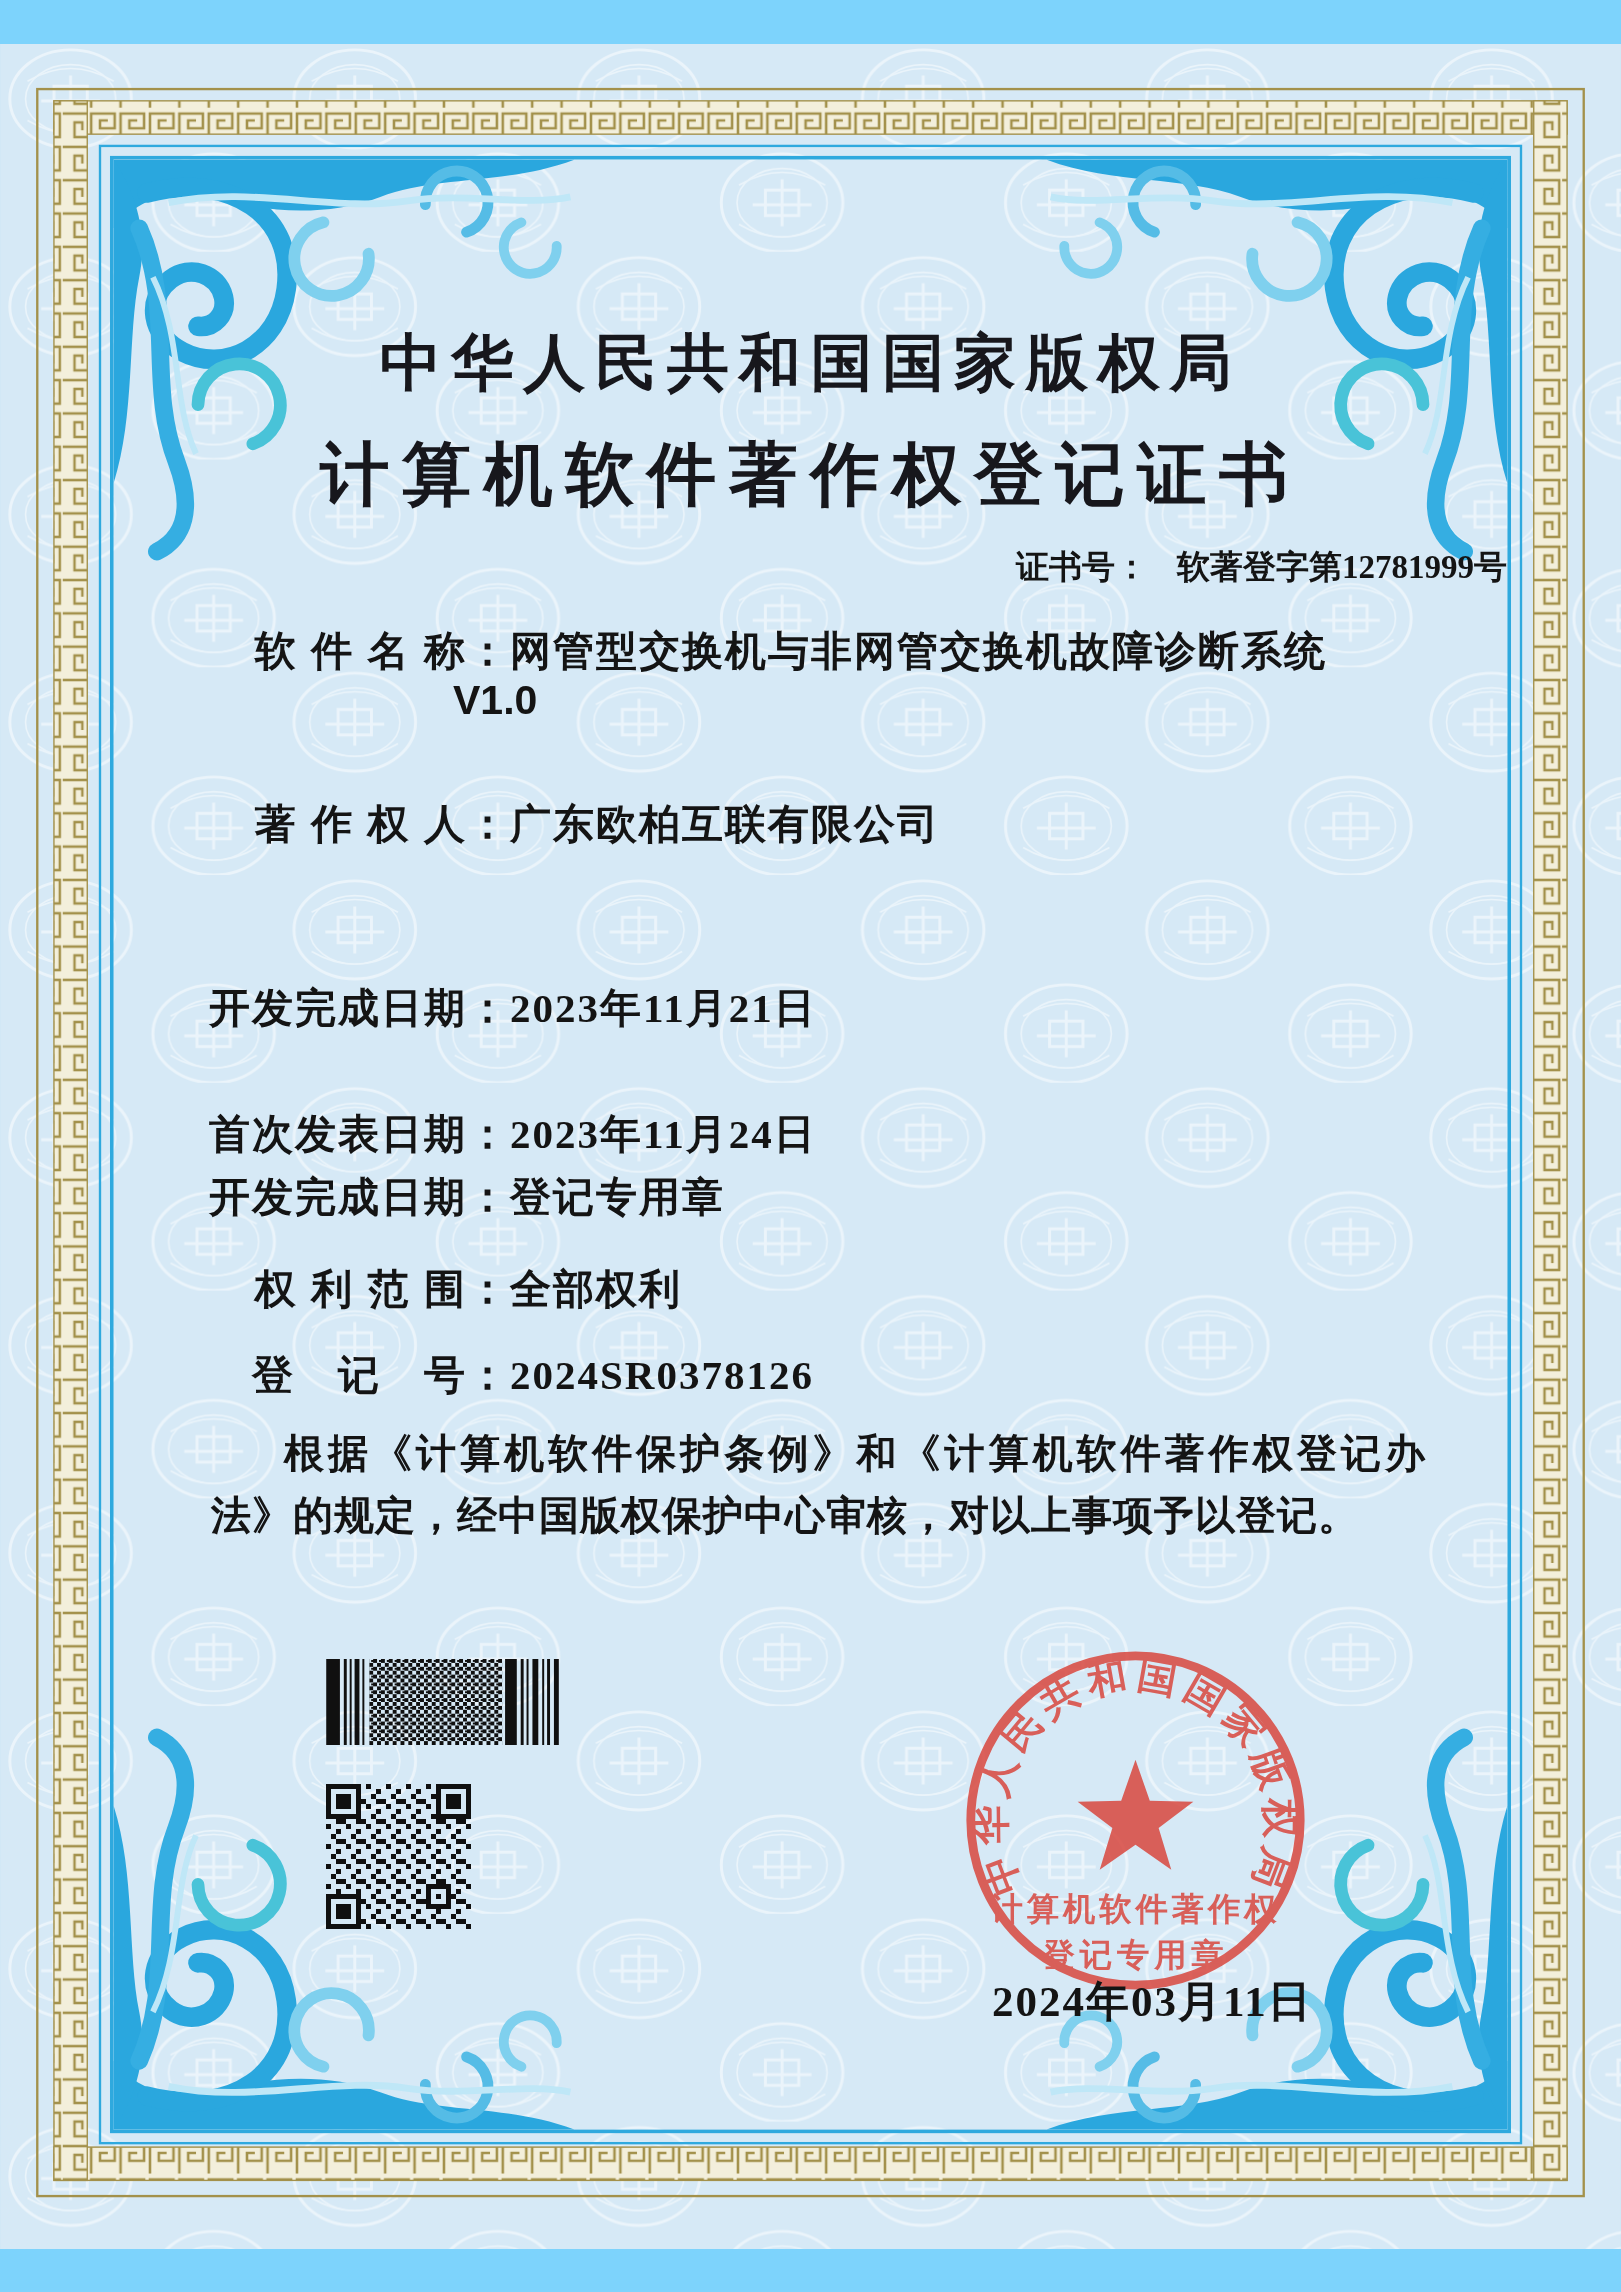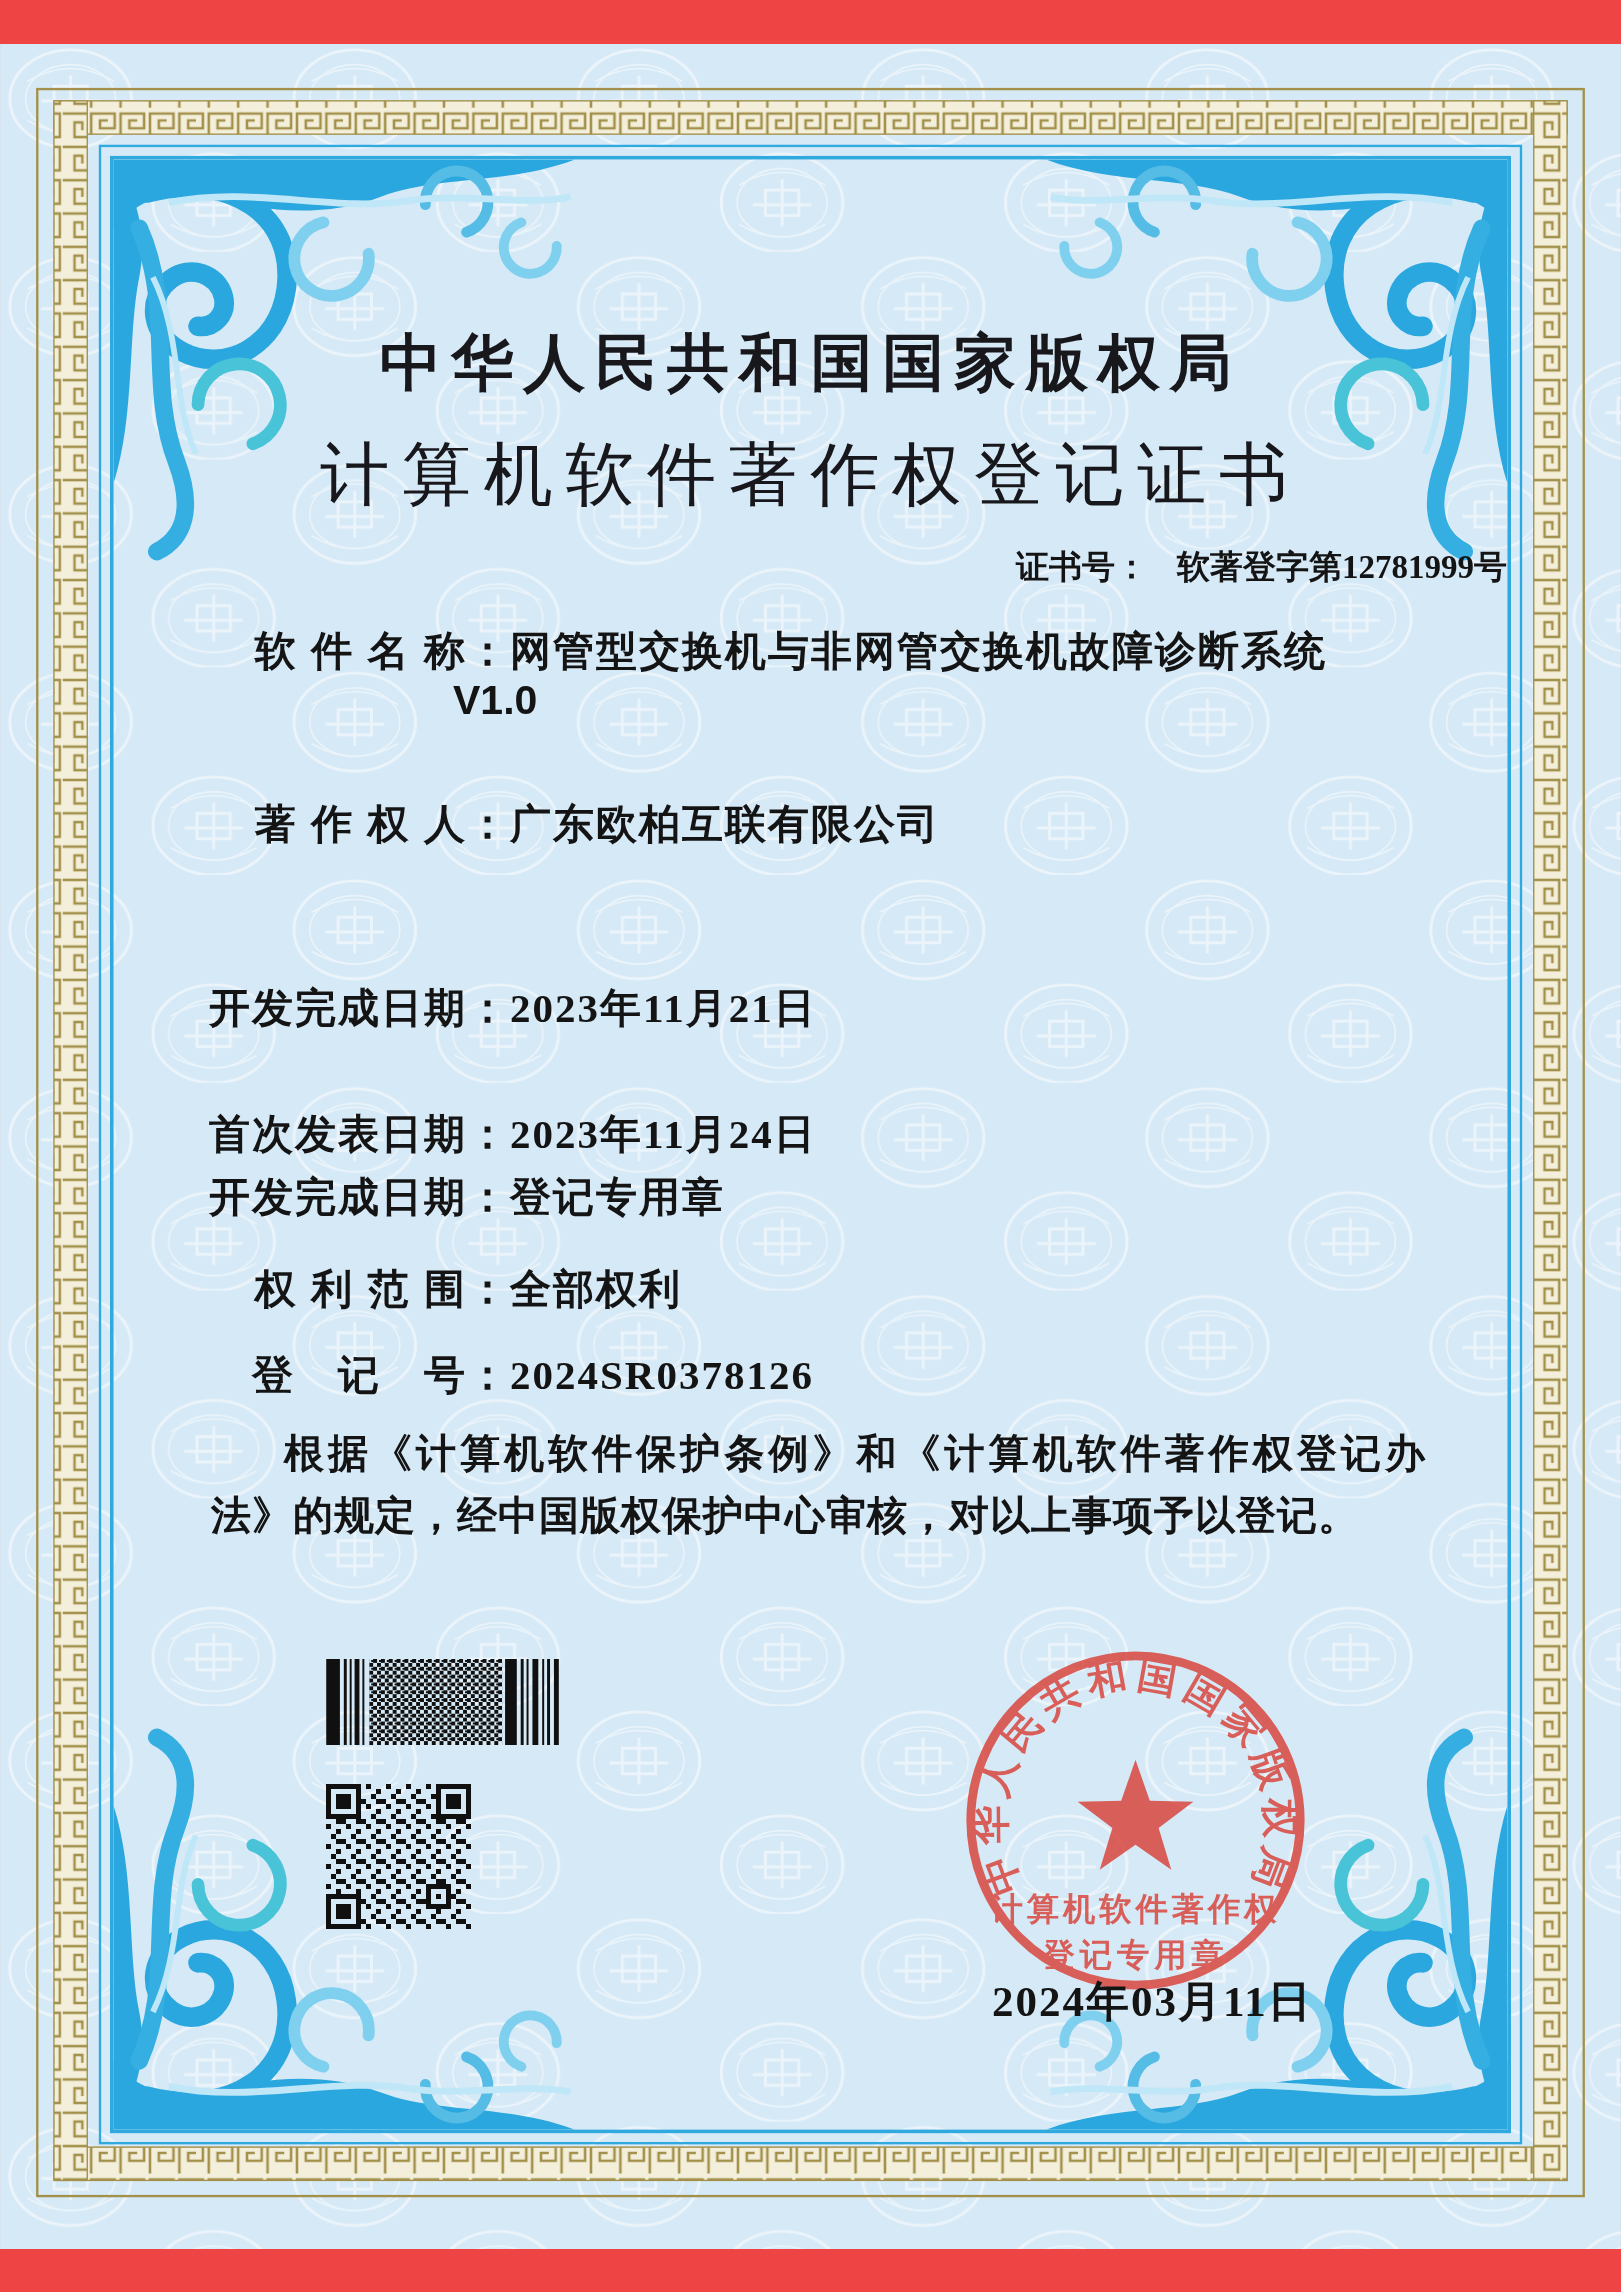--- a/index.html
+++ b/index.html
@@ -1,25 +1,25 @@
 <!DOCTYPE html>
 <html><head>
 <meta charset="utf-8">
 <style>
   html,body{margin:0;padding:0;background:#ffffff;}
-  .page{position:relative;width:1621px;height:2293px;background:#ef4444;overflow:hidden;
+  .page{position:relative;width:1621px;height:2293px;background:#7dd3fc;overflow:hidden;
         font-family:"Liberation Sans",sans-serif;color:#141414;}
   .cert-bg{position:absolute;left:0;top:44px;width:1621px;height:2205px;}
   .abs{position:absolute;}
   .hei{font-family:"Liberation Sans",sans-serif;font-weight:bold;text-align:right;}
   .song{font-family:"Liberation Serif",serif;}
   .title{left:0;right:0;top:321px;text-align:center;font-size:62px;letter-spacing:9.8px;
          font-weight:bold;color:#17171c;}
   .subtitle{left:0;right:0;top:429px;text-align:center;font-size:69px;letter-spacing:12.7px;
-         font-weight:normal;color:#17171c;}
+         font-weight:bold;color:#17171c;}
   .certno{left:1000px;top:545px;font-size:33px;font-weight:bold;white-space:nowrap;margin-left:16px;}
   .certno .gap{display:inline-block;width:29px;}
   .row{position:absolute;left:208px;font-size:41px;white-space:nowrap;}
   .flabel{display:inline-block;width:302px;letter-spacing:2px;}
   .fvalue{letter-spacing:2px;}
   .vserif{font-family:"Liberation Serif",serif;}
   .version{left:453px;top:677px;font-size:41px;}
   .statement{left:211px;top:1423px;width:1215px;font-size:40px;line-height:62px;
              text-indent:73px;text-align:justify;text-justify:inter-ideograph;
              font-family:"Liberation Serif",serif;font-weight:700;letter-spacing:1px;}

